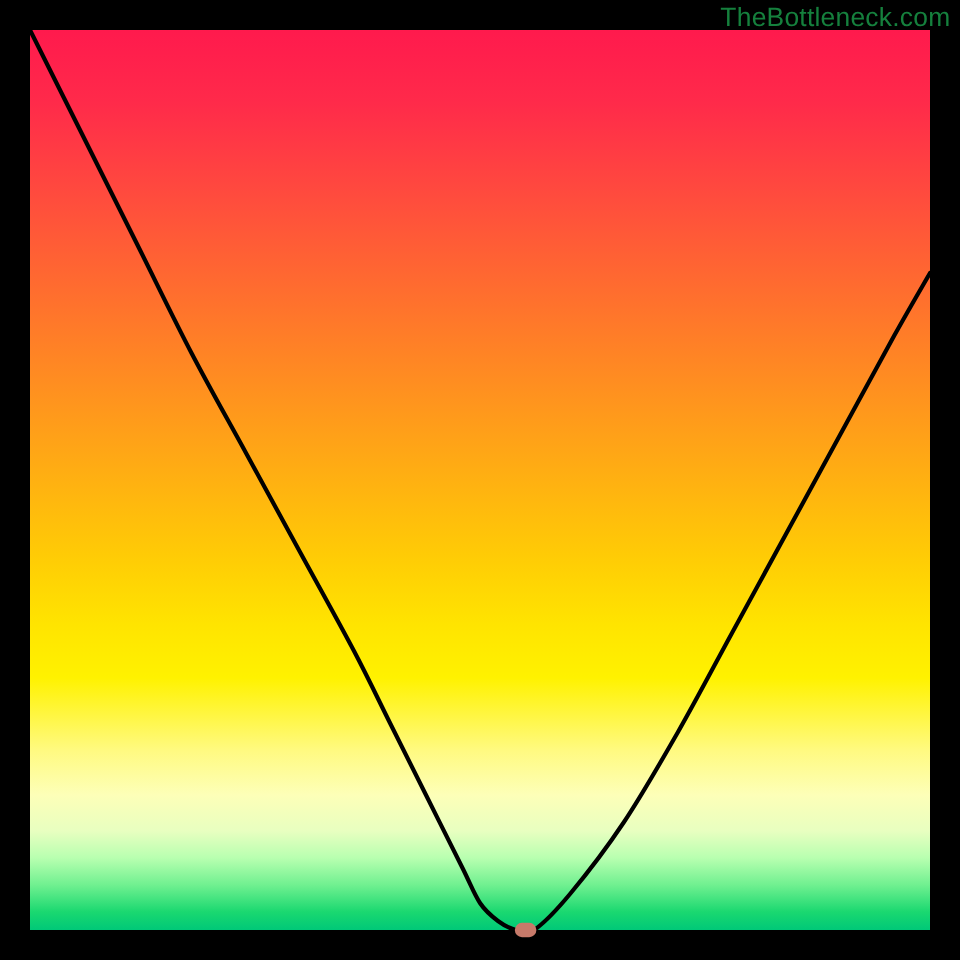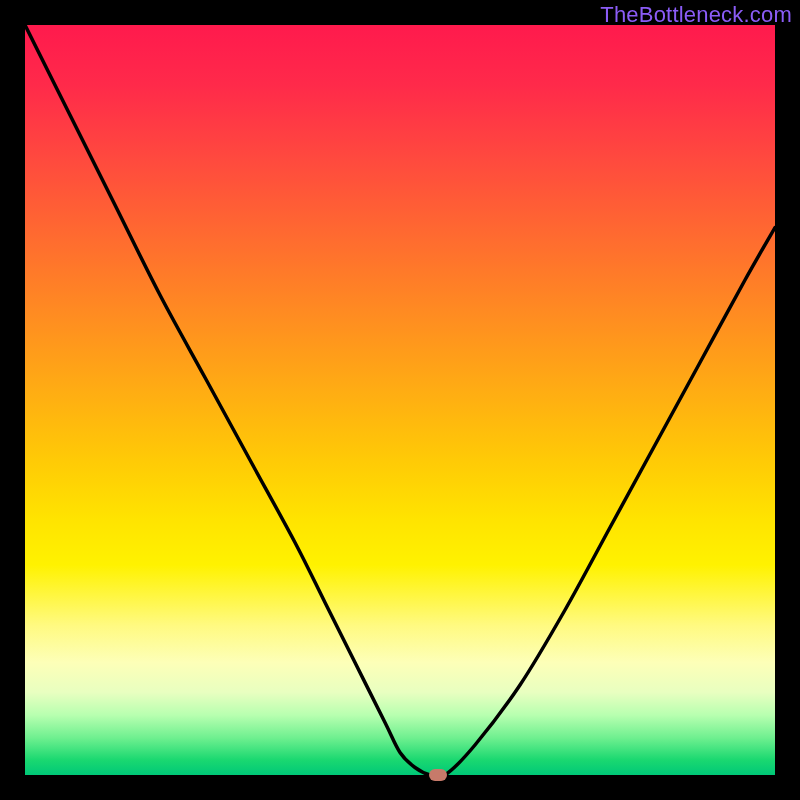--- a/index.html
+++ b/index.html
@@ -41,21 +41,21 @@
       #b8ffb0 92%,
       #70f090 95%,
       #1ad870 98%,
       #00c878 100%
     );
   }
   .watermark {
     position: absolute;
     top: 2px;
     right: 8px;
-    color: #8b5cf6;
+    color: #15803d;
     font-size: 22px;
     font-weight: 500;
     letter-spacing: 0.2px;
     z-index: 10;
   }
   svg.curve {
     position: absolute;
     left: 0;
     top: 0;
     width: 750px;

